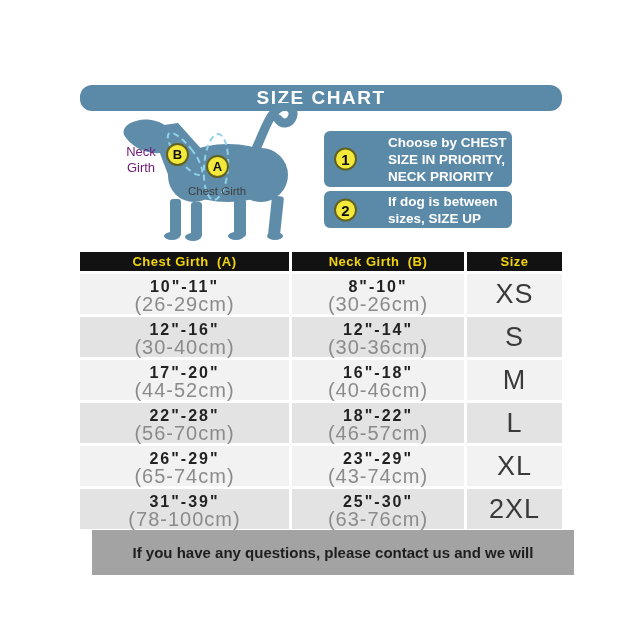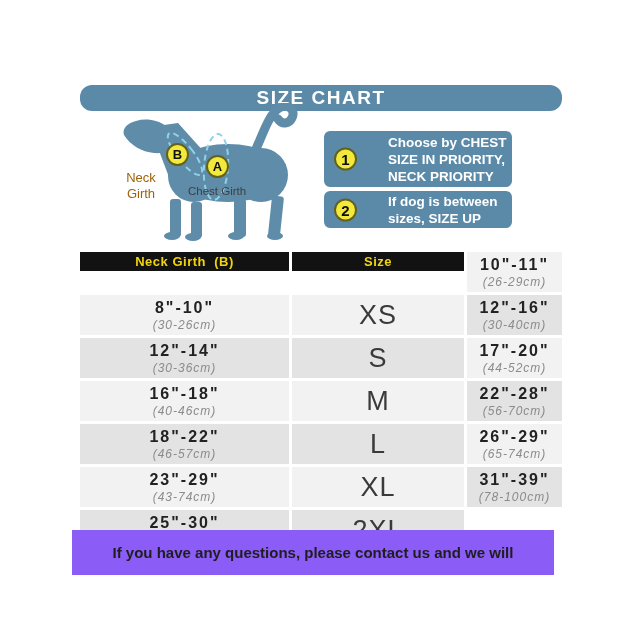--- a/index.html
+++ b/index.html
@@ -18,22 +18,22 @@
   .badge{
     position:absolute;width:23px;height:23px;border-radius:50%;
     background:#f2e93a;border:2px solid #63611f;box-sizing:border-box;
     color:#111;font-weight:bold;font-size:13px;
     display:flex;align-items:center;justify-content:center;
   }
   .badge-b{left:88px;top:40px;}
   .badge-a{left:128px;top:52px;}
 
   .neck-label{
-    position:absolute;left:36px;top:67px;width:54px;
-    font-size:13px;line-height:15.5px;color:#a16207;text-align:center;
+    position:absolute;left:36px;top:41px;width:54px;
+    font-size:13px;line-height:15.5px;color:#701a75;text-align:center;
   }
   .chest-label{position:absolute;left:110px;top:82px;font-size:11.5px;color:#3f3f3f;}
 
   .tip{
     position:absolute;left:246px;width:188px;background:#5b8aa8;border-radius:6px;
     color:#ffffff;font-weight:bold;font-size:13.5px;line-height:17px;
     padding:4px 6px 4px 44px;box-sizing:border-box;
     display:flex;flex-direction:column;justify-content:center;
   }
   .tip-1{top:28px;height:56px;}
@@ -52,25 +52,25 @@
     display:grid;grid-template-columns:209px 172px 95px;gap:3px 3px;background:#ffffff;
   }
   .th{
     background:#121212;color:#f2d40c;font-weight:bold;font-size:13px;letter-spacing:.5px;
     height:19px;display:flex;align-items:center;justify-content:center;white-space:pre;
   }
   .cell{height:40px;display:flex;flex-direction:column;align-items:center;justify-content:center;}
   .row-light{background:#f2f2f2;}
   .row-dark{background:#e3e3e3;}
   .in{font-size:16px;font-weight:bold;color:#222222;letter-spacing:2px;line-height:19px;white-space:nowrap;}
-  .cm{font-size:12px;color:#8b8b8b;letter-spacing:1px;line-height:16px;white-space:nowrap;font-style:italic;}
+  .cm{font-size:20px;color:#8b8b8b;letter-spacing:1px;line-height:16px;white-space:nowrap;}
   .size-letter{font-size:27px;color:#3a3a3a;letter-spacing:1px;font-weight:400;}
 
   .footer{
-    position:absolute;left:72px;top:530px;width:482px;height:45px;background:#8b5cf6;
+    position:absolute;left:92px;top:530px;width:482px;height:45px;background:#a3a3a3;
     display:flex;flex-direction:column;align-items:center;justify-content:center;
     font-weight:bold;font-size:15px;color:#1e1e1e;line-height:20px;
   }
   .footer div{white-space:nowrap;}
 </style>
 </head>
 <body>
 
 <div class="page">
 
@@ -111,20 +111,21 @@
       <div class="tip-line">NECK PRIORITY</div>
     </div>
     <div class="tip tip-2">
       <div class="tip-num">2</div>
       <div class="tip-line">If dog is between</div>
       <div class="tip-line">sizes, SIZE UP</div>
     </div>
   </div>
 
   <div class="size-table">
+    <div class="th">Chest Girth  (A)</div>
     <div class="th">Neck Girth  (B)</div>
     <div class="th">Size</div>
 
     <div class="cell row-light">
       <span class="in">10"-11"</span>
       <span class="cm">(26-29cm)</span>
     </div>
     <div class="cell row-light">
       <span class="in">8"-10"</span>
       <span class="cm">(30-26cm)</span>

